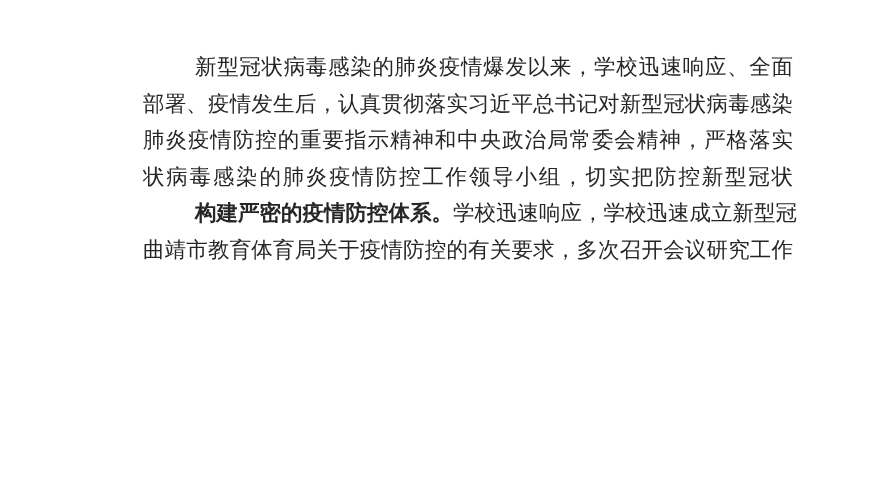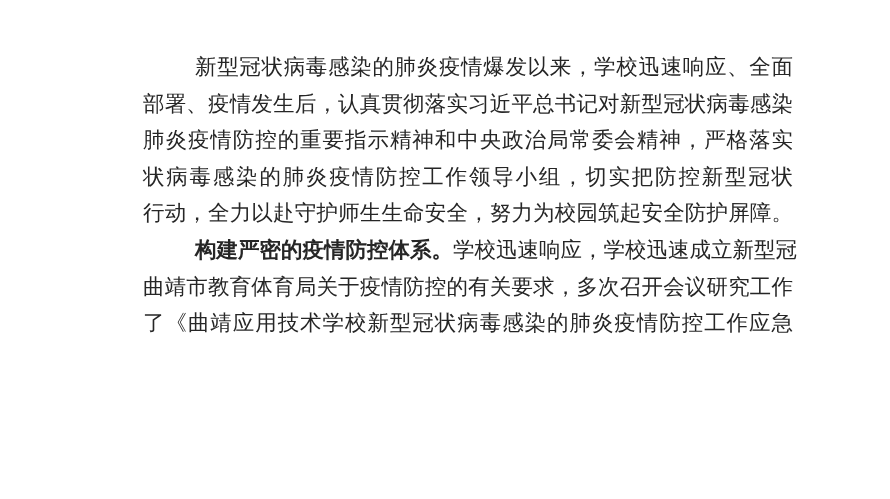--- a/index.html
+++ b/index.html
@@ -58,21 +58,19 @@
 </head>
 <body style="background: rgb(255, 255, 255);">
 
 <div class="page">
   <div class="text-block" style="color: rgb(38, 38, 38);">
       <div class="paragraph">
         <div class="text-line indent"><span class="">新型冠状病毒感染的肺炎疫情爆发以来，学校迅速响应、全面</span></div>
         <div class="text-line"><span class="">部署、疫情发生后，认真贯彻落实习近平总书记对新型冠状病毒感染</span></div>
         <div class="text-line"><span class="">肺炎疫情防控的重要指示精神和中央政治局常委会精神，严格落实</span></div>
         <div class="text-line"><span class="">状病毒感染的肺炎疫情防控工作领导小组，切实把防控新型冠状</span></div>
-        <div class="text-line"><span class="">行动，全力以赴守护师生生命安全，努力为校园筑起安全防护屏障。</span></div>
       </div>
       <div class="paragraph">
         <div class="text-line indent"><span class="bold">构建严密的疫情防控体系。</span><span class="">学校迅速响应，学校迅速成立新型冠</span></div>
         <div class="text-line"><span class="">曲靖市教育体育局关于疫情防控的有关要求，多次召开会议研究工作</span></div>
-        <div class="text-line"><span class="">了《曲靖应用技术学校新型冠状病毒感染的肺炎疫情防控工作应急</span></div>
       </div>
     </div>
 </div>
 
 </body></html>

